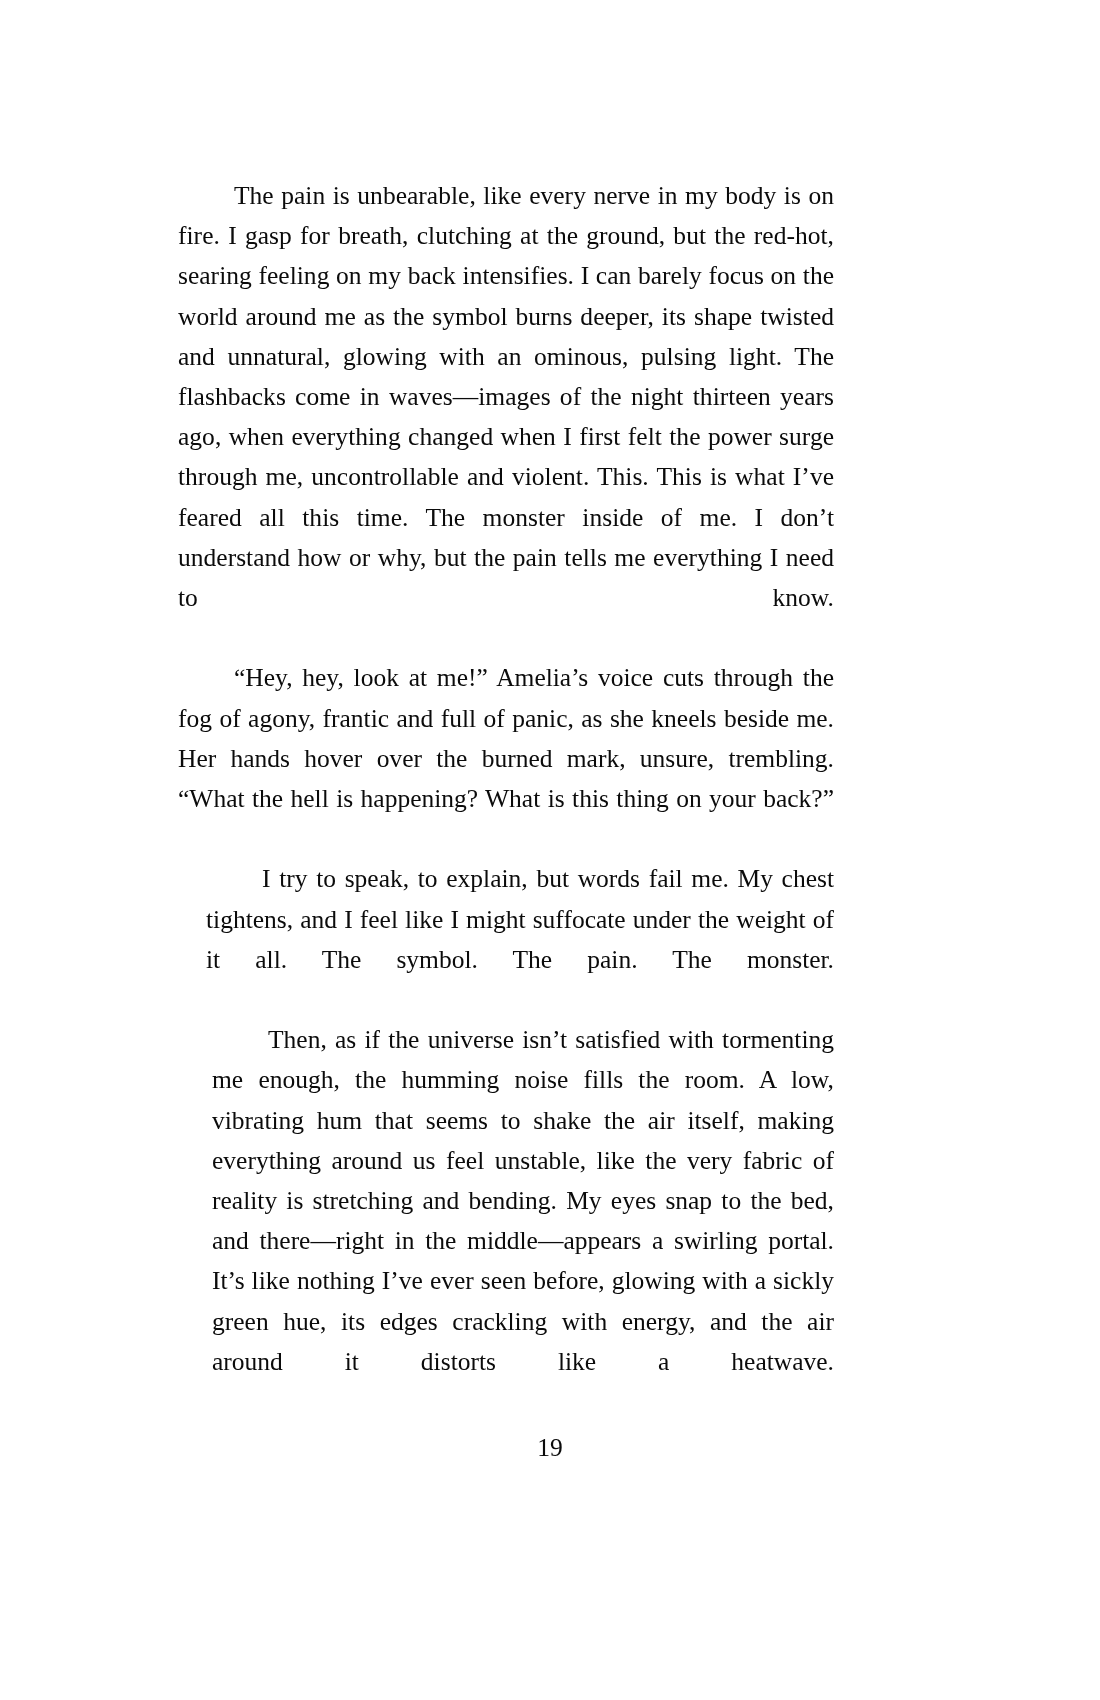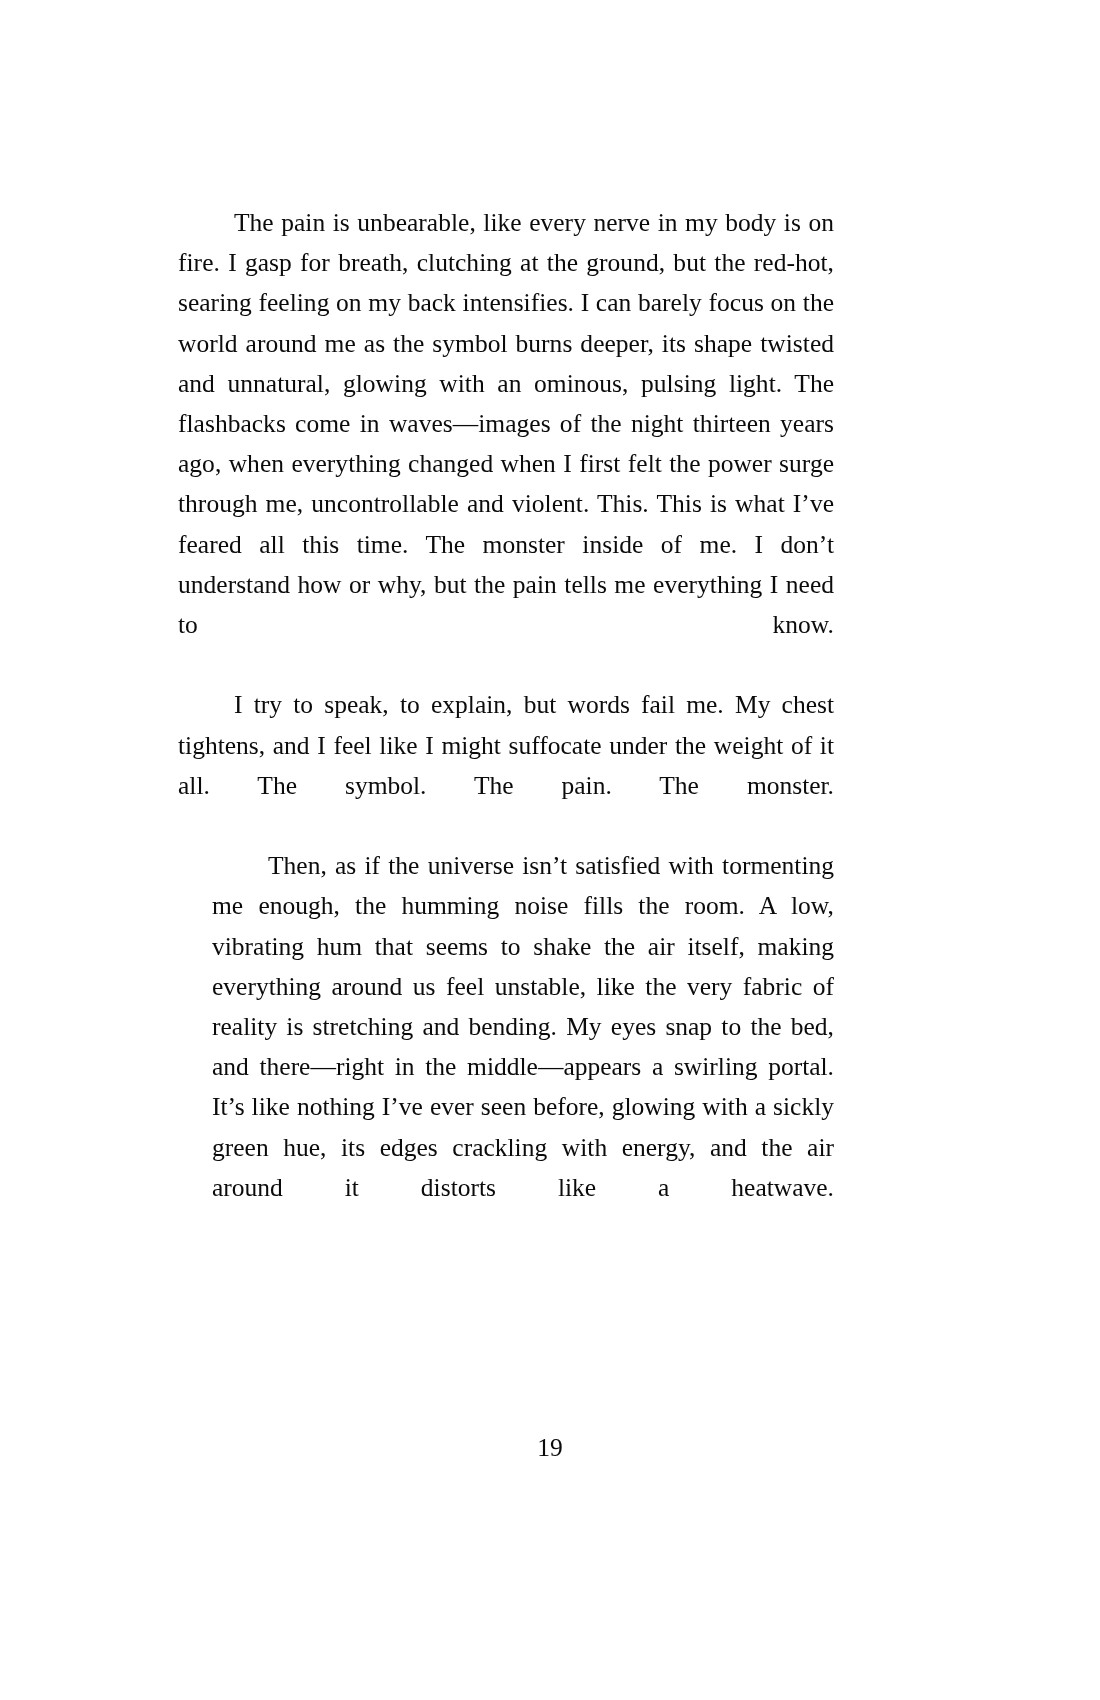--- a/index.html
+++ b/index.html
@@ -33,23 +33,23 @@
     -webkit-hyphens: none;
     hyphens: none;
     word-spacing: 0px;
   }
   
   .para::after {
     content: "";
     display: inline-block;
     width: 100%;
   }
-  .para.p1 { letter-spacing: 0.02px; margin-top: 27px; }
+  .para.p1 { letter-spacing: 0.02px; }
   .para.p2 { margin-top: 0px; }
-  .para.p3 { margin-top: 0px; }
+  .para.p3 { margin-top: 0px; margin-left: 28px; }
   .para.p4 { margin-top: 0px; margin-left: 34px; }
 
   .folio {
     position: absolute;
     left: 0;
     top: 1432px;
     width: 1100px;
     text-align: center;
     font-family: "Liberation Serif", "DejaVu Serif", serif;
     font-size: 25.5px;
@@ -57,19 +57,20 @@
     color: #0b0b0b;
   }
 </style>
 </head>
 <body>
 
 <div class="page">
 
   <div class="text-block">
     <p class="para p1">The pain is unbearable, like every nerve in my body is on fire. I gasp for breath, clutching at the ground, but the red-hot, searing feeling on my back intensifies. I can barely focus on the world around me as the symbol burns deeper, its shape twisted and unnatural, glowing with an ominous, pulsing light. The flashbacks come in waves—images of the night thirteen years ago, when everything changed when I first felt the power surge through me, uncontrollable and violent. This. This is what I’ve feared all this time. The monster inside of me. I don’t understand how or why, but the pain tells me everything I need to know.</p>
+    <p class="para p2">“Hey, hey, look at me!” Amelia’s voice cuts through the fog of agony, frantic and full of panic, as she kneels beside me. Her hands hover over the burned mark, unsure, trembling. “What the hell is happening? What is this thing on your back?”</p>
     <p class="para p3">I try to speak, to explain, but words fail me. My chest tightens, and I feel like I might suffocate under the weight of it all. The symbol. The pain. The monster.</p>
     <p class="para p4">Then, as if the universe isn’t satisfied with tormenting me enough, the humming noise fills the room. A low, vibrating hum that seems to shake the air itself, making everything around us feel unstable, like the very fabric of reality is stretching and bending. My eyes snap to the bed, and there—right in the middle—appears a swirling portal. It’s like nothing I’ve ever seen before, glowing with a sickly green hue, its edges crackling with energy, and the air around it distorts like a heatwave.</p>
   </div>
 
   <div class="folio">19</div>
 
 </div>
 
 </body></html>

